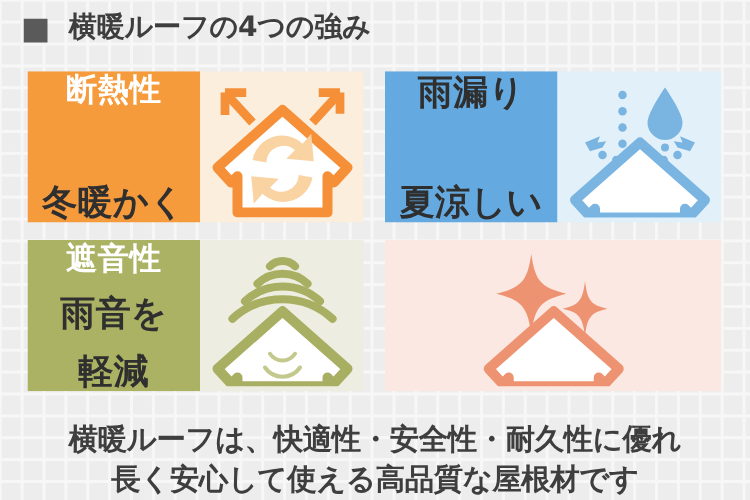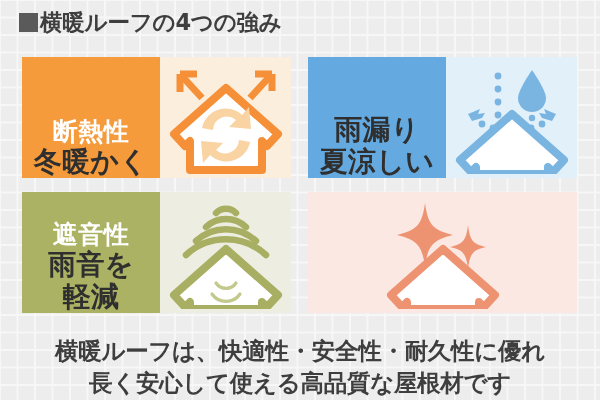--- a/index.html
+++ b/index.html
@@ -24,22 +24,22 @@
     background-position: -1px -1px;
     box-sizing: border-box;
   }
 
   
   .title-row {
     position: absolute;
     left: 19px;
     top: 11px;
     display: flex;
-    align-items: center;
-    gap: 2px;
+    align-items: flex-end;
+    gap: 17px;
   }
   .title-square {
     width: 19px;
     height: 19px;
     background: #5a5a5a;
     flex: 0 0 auto;
   }
   .title-text {
     font-size: 22.5px;
     font-weight: 700;
@@ -61,21 +61,21 @@
   .p2 { left: 308px; top: 57px;  }
   .p3 { left: 22px;  top: 192px; }
   .p4 { left: 308px; top: 192px; }
 
   .panel-text {
     width: 138px;
     flex: 0 0 138px;
     display: flex;
     flex-direction: column;
     align-items: center;
-    justify-content: flex-end;
+    justify-content: space-between;
     padding-top: 1px;
     box-sizing: border-box;
   }
   .panel-icon {
     flex: 1 1 auto;
     position: relative;
     display: flex;
     align-items: center;
     justify-content: center;
   }

